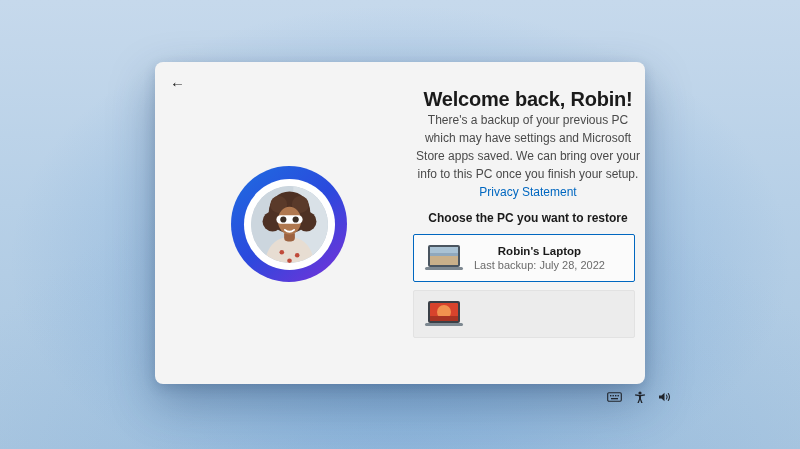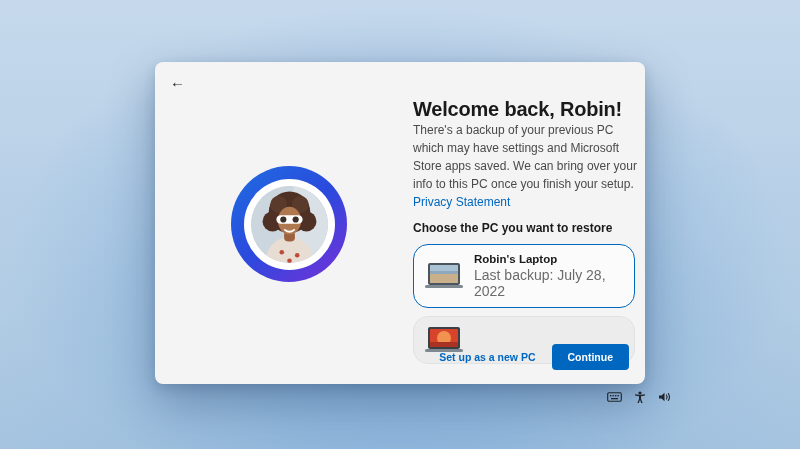--- a/index.html
+++ b/index.html
@@ -30,38 +30,38 @@
     position:absolute; left:76px; top:104px; width:116px; height:116px; border-radius:50%;
     background:linear-gradient(140deg, #1f6ae0 5%, #2b49dd 50%, #7a30d8 100%);
     display:flex; align-items:center; justify-content:center;
   }
   .avatar-gap { width:91px; height:91px; border-radius:50%; background:#ffffff;
     display:flex; align-items:center; justify-content:center; }
   .avatar-photo { width:77px; height:77px; border-radius:50%; overflow:hidden; background:#c8d2dc; }
   .avatar-photo svg { display:block; width:100%; height:100%; }
 
   
-  .content { position:absolute; left:258px; top:36px; width:230px; }
+  .content { position:absolute; left:258px; top:26px; width:230px;text-align:center; }
   .title { font-size:20px; font-weight:700; color:#1a1a1a; letter-spacing:-0.2px; }
   .desc { font-size:12px; line-height:1.5; color:#4a4a4a; }
   .link { color:#0067c0; cursor:pointer; text-decoration:none; }
   .choose-heading { margin-top:10px; font-size:12px; font-weight:700; color:#1a1a1a; }
 
   .pc-list { margin-top:9px; display:flex; flex-direction:column; gap:8px; width:222px; }
   .pc-card {
     display:flex; align-items:center; gap:10px;
-    padding:8px 10px; border-radius:15px; cursor:pointer;
+    padding:8px 10px; border-radius:2px; cursor:pointer;
     background:#ececec; border:1px solid #e2e2e2;
   }
   .pc-card.selected { background:#fbfbfb; border:1.5px solid #0067c0; }
   .pc-thumb { width:40px; height:30px; flex:0 0 auto; }
   .pc-thumb svg { display:block; width:100%; height:100%; }
   .pc-text { display:flex; flex-direction:column; gap:2px; }
   .pc-name { font-size:11.5px; font-weight:700; color:#1a1a1a; }
-  .pc-backup { font-size:14px; color:#6b6b6b; }
+  .pc-backup { font-size:11px; color:#6b6b6b; }
 
   .dialog-footer {
     position:absolute; right:16px; bottom:14px;
     display:flex; align-items:center; gap:16px;
   }
   .new-pc-link { font-size:10.5px; font-weight:700; color:#0067c0; cursor:pointer; }
   .continue-btn {
     background:#0067c0; color:#ffffff; font-size:10.5px; font-weight:600;
     border:none; border-radius:4px; padding:7px 16px; cursor:pointer;
     font-family:"Liberation Sans", sans-serif;
@@ -154,24 +154,20 @@
             <circle cx="20" cy="13" r="7" fill="#f2924f"></circle>
             <rect x="6" y="17" width="28" height="5" fill="#a83323"></rect>
             <rect x="1" y="24" width="38" height="3" rx="1.5" fill="#7d8891"></rect>
           </svg>
         </div>
       </div>
 
     </div>
   </div>
 
-  <div class="dialog-footer">
-    <a class="new-pc-link">Set up as a new PC</a>
-    <button class="continue-btn">Continue</button>
-  </div>
 
 </div>
 
 <div class="tray">
   <div class="tray-icon">
     <svg width="15" height="12" viewBox="0 0 15 12">
       <rect x="0.7" y="1.7" width="13.6" height="8.6" rx="1.2" fill="none" stroke="currentColor" stroke-width="1.1"></rect>
       <rect x="3" y="4" width="1.4" height="1.4" fill="currentColor"></rect>
       <rect x="5.5" y="4" width="1.4" height="1.4" fill="currentColor"></rect>
       <rect x="8" y="4" width="1.4" height="1.4" fill="currentColor"></rect>

